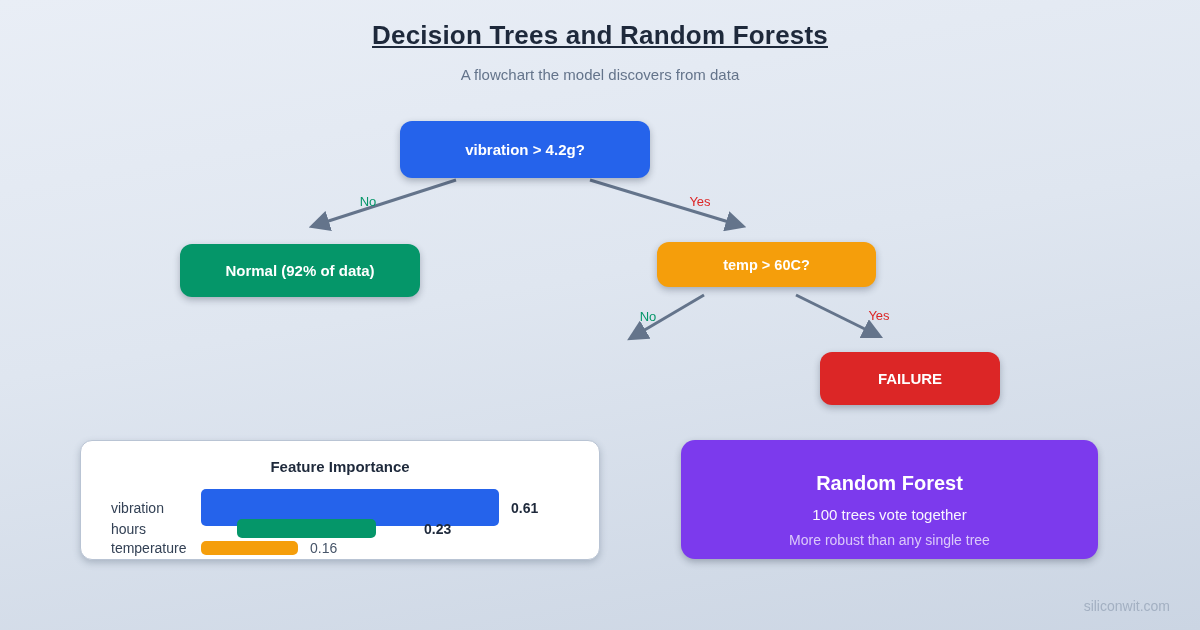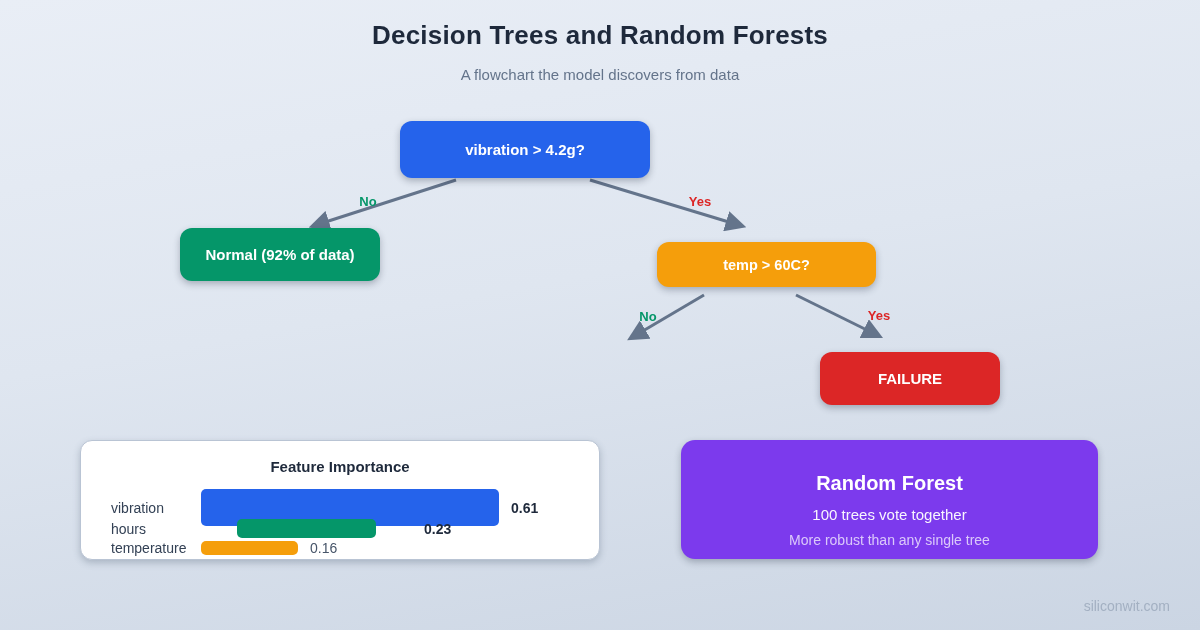--- a/index.html
+++ b/index.html
@@ -8,43 +8,44 @@
     position: relative;
     width: 1200px; height: 630px;
     overflow: hidden;
     background: linear-gradient(170deg, #e9eef6 0%, #dfe6f0 45%, #cbd5e3 100%);
   }
   .page-title {
     position: absolute; left: 0; top: 20px; width: 100%;
     text-align: center; margin: 0;
     font-size: 26px; font-weight: 700; color: #1e293b;
     letter-spacing: 0.2px;
+    text-decoration: underline;
   }
   .page-subtitle {
     position: absolute; left: 0; top: 66px; width: 100%;
     text-align: center;
     font-size: 15px; color: #64748b;
   }
   .arrows { position: absolute; left: 0; top: 0; width: 1200px; height: 630px; pointer-events: none; }
   .node {
     position: absolute;
     display: flex; align-items: center; justify-content: center;
     color: #ffffff; font-weight: 700; font-size: 15px;
     border-radius: 12px;
     box-shadow: 0 3px 7px rgba(30,41,59,0.30);
     text-align: center;
   }
   .node-root      { left: 400px; top: 121px; width: 250px; height: 57px; }
-  .node-normal92  { left: 180px; top: 228px; width: 200px; height: 53px; }
+  .node-normal92  { left: 180px; top: 244px; width: 240px; height: 53px; }
   .node-temp      { left: 641px; top: 242px; width: 219px; height: 45px; font-size: 14.5px; margin-left: 16px; }
   .node-normal    { left: 531px; top: 352px; width: 179px; height: 53px; font-size: 14px; }
   .node-failure   { left: 820px; top: 352px; width: 180px; height: 53px; }
   .branch-label {
     position: absolute;
-    font-size: 13px; font-weight: 700;
+    font-size: 13px; font-weight: 400;
     transform: translate(-50%, -50%);
   }
   .bl-1 { left: 368px; top: 201px; }
   .bl-2 { left: 700px; top: 201px; }
   .bl-3 { left: 648px; top: 316px; }
   .bl-4 { left: 879px; top: 315px; }
 
   .panel {
     position: absolute; left: 80px; top: 440px; width: 520px; height: 120px;
     background: #ffffff;

